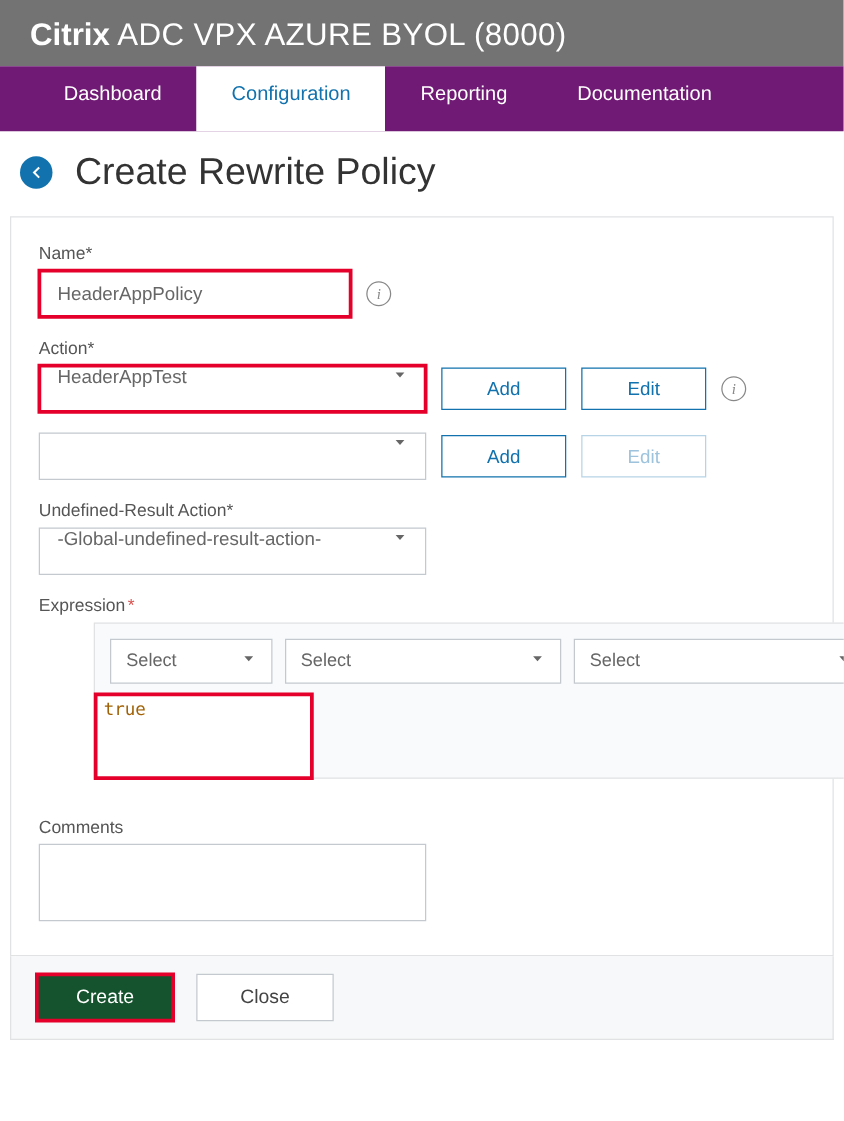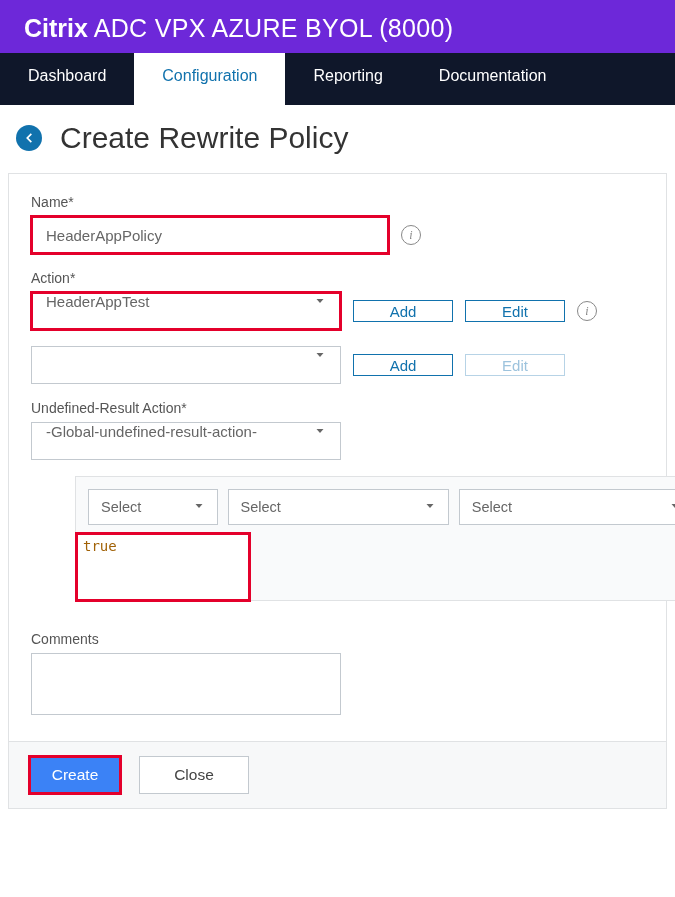--- a/index.html
+++ b/index.html
@@ -5,37 +5,38 @@
   * { box-sizing: border-box; margin: 0; padding: 0; }
   body {
     font-family: "Segoe UI", Arial, sans-serif;
     background: #fff;
     width: 675px;
     height: 897px;
     overflow: hidden;
     color: #333;
   }
   .header {
-    background: #6d28d9;
+    background: #737373;
     color: #fff;
     padding: 14px 24px 10px 24px;
   }
   .header-title {
     font-size: 25px;
     font-weight: 300;
     letter-spacing: 0.3px;
   }
   .header-title .brand {
     font-weight: 700;
     letter-spacing: 0px;
   }
   .tabs {
-    background: #0f172a;
+    background: #701a75;
     display: flex;
     height: 52px;
+    padding-left: 23px;
   }
   .tab {
     color: #fff;
     font-size: 16px;
     padding: 14px 28px 0 28px;
     text-align: center;
     cursor: pointer;
   }
   .tab.active {
     background: #fff;
@@ -78,21 +79,21 @@
     margin-bottom: 6px;
     display: block;
   }
   .req::after { content: "*"; }
   .row {
     display: flex;
     align-items: center;
     gap: 12px;
   }
   .input-text {
-    width: 358px;
+    width: 250px;
     height: 38px;
     border: 1px solid #c3c9cf;
     padding: 0 14px;
     font-size: 15px;
     color: #666;
     background: #fff;
   }
   .input-text::placeholder { color: #999; }
   .select {
     width: 310px;
@@ -104,21 +105,21 @@
     background: #fff;
     display: flex;
     align-items: flex-start;
     justify-content: space-between;
     cursor: pointer;
   }
   .select .chev {
     color: #666;
   }
   .btn-outline {
-    height: 22px;
+    height: 34px;
     width: 100px;
     border: 1px solid #1172ad;
     background: #fff;
     color: #1172ad;
     font-size: 15px;
     display: flex;
     align-items: center;
     justify-content: center;
     cursor: pointer;
   }
@@ -195,22 +196,22 @@
   .footer {
     border: 1px solid #e0e2e4;
     border-top: none;
     background: #f7f8f9;
     padding: 14px 20px;
     display: flex;
     gap: 18px;
   }
   .btn-primary {
     height: 38px;
-    width: 92px;
-    background: #3b82f6;
+    width: 110px;
+    background: #14532d;
     color: #fff;
     font-size: 15.5px;
     display: flex;
     align-items: center;
     justify-content: center;
     cursor: pointer;
     border: none;
   }
   .btn-secondary {
     height: 38px;
@@ -297,20 +298,23 @@
         <div class="select">
           <span>-Global-undefined-result-action-</span>
           <span class="chev"><svg viewBox="0 0 24 24">
                 <path d="M5 8l7 8 7-8z"></path>
               </svg></span>
         </div>
       </div>
     </div>
 
     <div class="field">
+      <div class="expr-label">
+        <span>Expression</span><span class="star">*</span>
+      </div>
       <div class="expr-box">
         <div class="expr-selectrow">
           <div class="expr-select" style="width:130px">
             <span>Select</span>
             <span class="chev"><svg viewBox="0 0 24 24">
                   <path d="M5 8l7 8 7-8z"></path>
                 </svg></span>
           </div>
           <div class="expr-select" style="width:222px">
             <span>Select</span>

